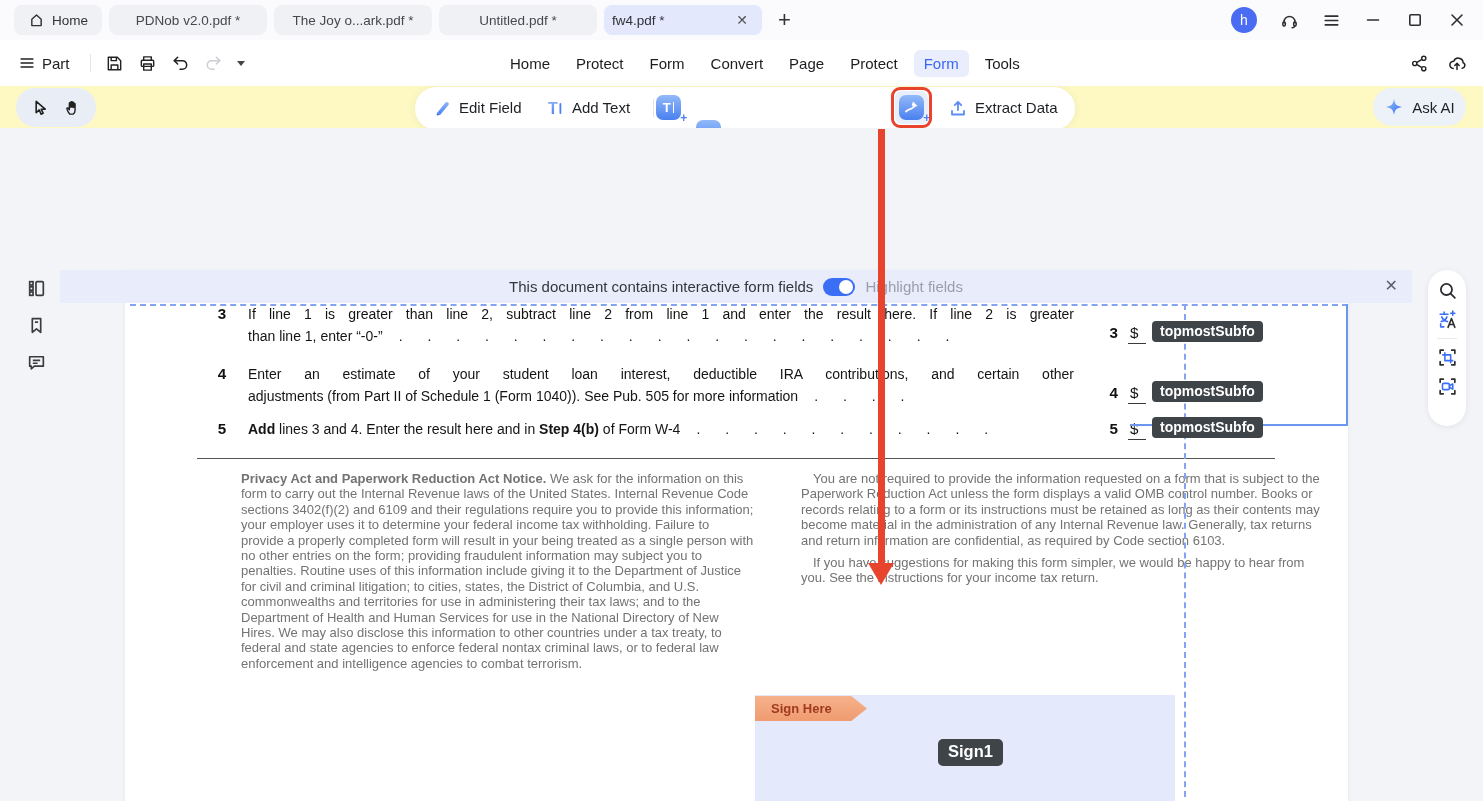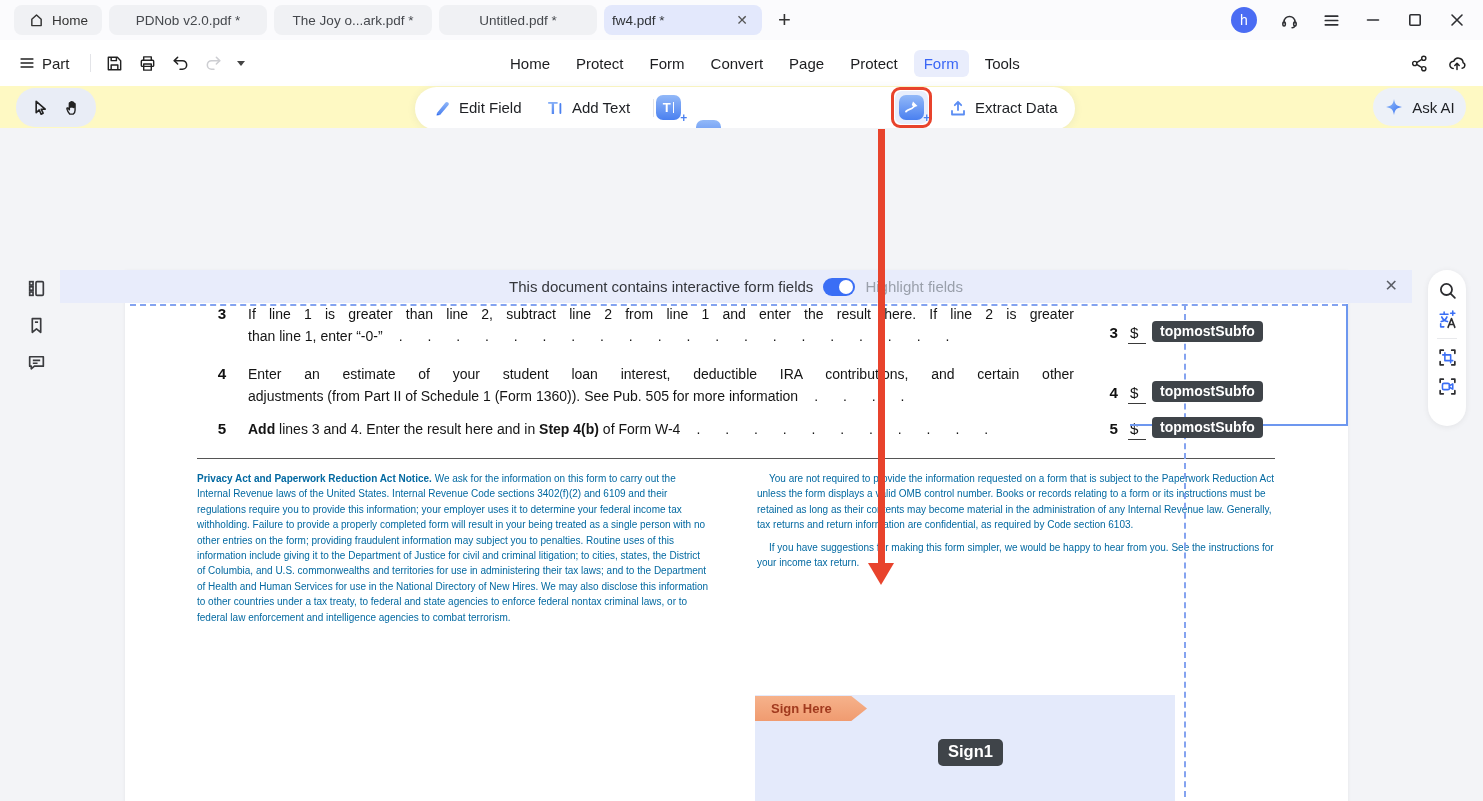--- a/index.html
+++ b/index.html
@@ -73,21 +73,21 @@
   
   .rownum { position:absolute; width:22px; font-size:15.2px; font-weight:bold; color:#111; }
   .rowtext { position:absolute; left:248px; width:826px; font-size:14px; line-height:21.5px; color:#141414; }
   .jline { text-align:justify; text-align-last:justify; }
   .dots { word-spacing:21px; margin-left:16px; }
   .rnum { position:absolute; width:20px; text-align:right; font-size:15.2px; font-weight:bold; color:#111; }
   .dollar { position:absolute; font-size:15.2px; color:#141414; border-bottom:1.5px solid #3a3a3a; padding:0 8px 2px 2px; }
   .ftip { position:absolute; background:#3f4449; color:#fff; font-weight:bold; font-size:14px; padding:2px 8px 3px; border-radius:4px; z-index:7; white-space:nowrap; }
   .rule { position:absolute; left:197px; top:330px; width:1078px; height:1px; background:#555; }
 
-  .fineprint { font-size:10px; line-height:15.4px; color:#0369a1; }
+  .fineprint { font-size:13px; line-height:15.4px; color:#737373;margin-left:44px; }
   .leftcol { position:absolute; left:197px; top:343px; width:513px; }
   .rightcol { position:absolute; left:757px; top:343px; width:528px; }
   .rightcol p { text-indent:12px; margin-bottom:7px; }
 
   .signarea { position:absolute; left:755px; top:567px; width:420px; height:119px; background:#e4eafb; z-index:5; }
   .signflag { position:absolute; left:755px; top:568px; width:112px; height:25px; background:linear-gradient(180deg,#f6b28b,#f09b70); clip-path:polygon(0 0,86% 0,100% 50%,86% 100%,0 100%); display:flex; align-items:center; padding-left:16px; font-size:13px; font-weight:bold; color:#a13a1e; z-index:8; }
   .signtip { position:absolute; left:938px; top:611px; background:#3f4449; color:#fff; font-weight:bold; font-size:16.5px; padding:3px 10px 5px; border-radius:5px; z-index:8; }
 
   
   .red-arrow { position:absolute; left:868px; top:129px; width:27px; height:458px; z-index:50; pointer-events:none; }
@@ -405,21 +405,21 @@
       <div class="jline">If line 1 is greater than line 2, subtract line 2 from line 1 and enter the result here. If line 2 is greater</div>
       <div><span>than line 1, enter “-0-”</span><span class="dots">. . . . . . . . . . . . . . . . . . . .</span></div>
     </div>
     <span class="rnum" style="left:1098px; top:196px;">3</span>
     <span class="dollar" style="left:1128px; top:196px;">$</span>
     <span class="ftip" style="left:1152px; top:193px;">topmostSubfo</span>
 
     <span class="rownum" style="left:211px; top:237px; text-align:center;">4</span>
     <div class="rowtext" style="top:236px;">
       <div class="jline">Enter an estimate of your student loan interest, deductible IRA contributions, and certain other</div>
-      <div><span>adjustments (from Part II of Schedule 1 (Form 1360)). See Pub. 505 for more information</span><span class="dots">. . . .</span></div>
+      <div><span>adjustments (from Part II of Schedule 1 (Form 1040)). See Pub. 505 for more information</span><span class="dots">. . . .</span></div>
     </div>
     <span class="rnum" style="left:1098px; top:256px;">4</span>
     <span class="dollar" style="left:1128px; top:256px;">$</span>
     <span class="ftip" style="left:1152px; top:253px;">topmostSubfo</span>
 
     <span class="rownum" style="left:211px; top:292px; text-align:center;">5</span>
     <div class="rowtext" style="top:291px;">
       <div>
         <b>Add</b><span> lines 3 and 4. Enter the result here and in </span><b>Step 4(b)</b><span> of Form W-4</span><span class="dots">. . . . . . . . . . .</span>
       </div>

